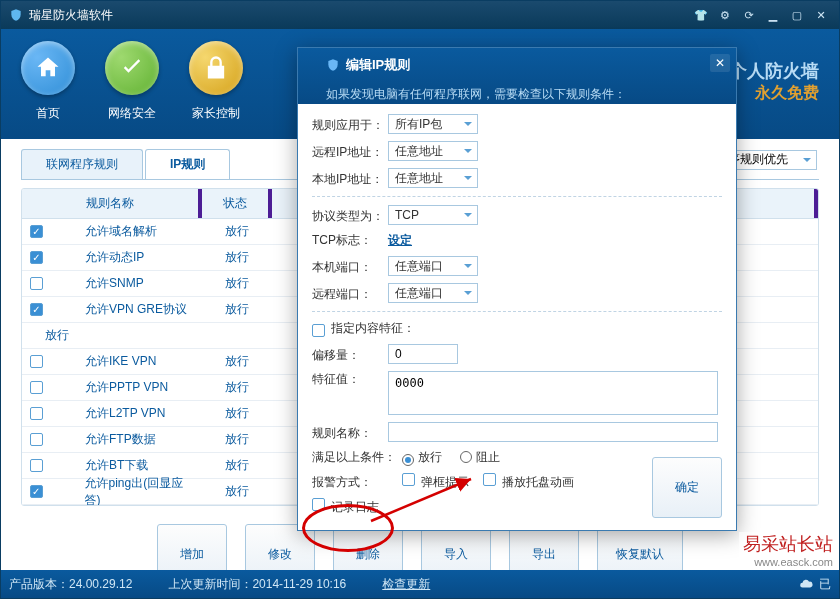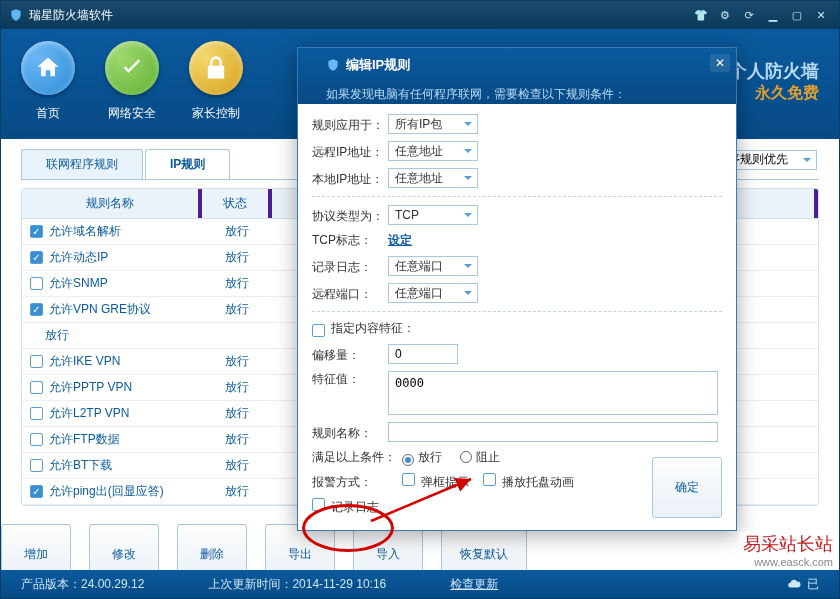--- a/index.html
+++ b/index.html
@@ -25,29 +25,29 @@
 .right-sel { position: absolute; right: 22px; top: 10px; }
 .table { margin: 8px 20px 0; border: 1px solid #d0e0ec; border-radius: 3px; overflow: hidden; }
 .thead { display: flex; background: #eaf3fa; border-bottom: 1px solid #d0e0ec; }
 .th { padding: 6px 10px; font-size: 12px; color: #0a5a9e; border-right: 4px solid #4c1d95; text-align: center; }
 .th1 { width: 180px; }
 .th2 { width: 70px; }
 .th3 { flex: 1; }
 .tbody { max-height: 300px; overflow: hidden; background: #fff; }
 .tr { display: flex; border-bottom: 1px solid #e8eef4; align-items: center; height: 26px; }
 .td { padding: 3px 8px; font-size: 12px; color: #0a5a9e; }
-.td1 { width: 180px; display: flex; align-items: center; }
+.td1 { width: 180px; display: flex; align-items: center; gap: 36px; }
 .td2 { width: 70px; text-align: center; }
 .td3 { flex: 1; }
 .chk { width: 13px; height: 13px; margin-right: 6px; border: 1px solid #5a9fd4; border-radius: 2px; display: inline-flex; align-items: center; justify-content: center; background: #fff; }
 .chk.on { background: #3a8fd4; }
 .chk.on::after { content: "✓"; color: #fff; font-size: 10px; }
-.btnrow { display: flex; gap: 18px; margin-top: 18px; }
+.btnrow { display: flex; gap: 18px; justify-content: center; margin-top: 18px; }
 .btn { min-width: 70px; padding: 21px 18px; font-size: 12px; color: #0a5a9e; background: linear-gradient(#fdfdfd, #e8f0f7); border: 1px solid #a8c8e0; border-radius: 3px; cursor: pointer; }
-.statusbar { position: absolute; bottom: 0; left: 0; right: 0; height: 28px; background: linear-gradient(#0a5a9e, #074a85); color: #cfe6f5; font-size: 12px; display: flex; align-items: center; padding: 0 20px; gap: 64px; }
+.statusbar { position: absolute; bottom: 0; left: 0; right: 0; height: 28px; background: linear-gradient(#0a5a9e, #074a85); color: #cfe6f5; font-size: 12px; display: flex; align-items: center; padding: 0 8px; gap: 36px; }
 .statusbar a { color: #cfe6f5; text-decoration: underline; cursor: pointer; }
 
 
 .dialog { position: absolute; left: 296px; top: 46px; width: 440px; background: #fff; border: 1px solid #3a7ab0; box-shadow: 0 4px 20px rgba(0,0,0,.35); }
 .dlg-title { height: 56px; background: linear-gradient(#0a5a9e, #074a85); color: #fff; padding: 8px 28px; position: relative; }
 .dlg-title-row { display: flex; align-items: center; font-size: 13px; font-weight: bold; }
 .dlg-title-row svg { width: 14px; height: 14px; margin-right: 6px; }
 .dlg-sub { font-size: 12px; color: #b8dcf5; margin-top: 12px; }
 .dlg-close { position: absolute; right: 6px; top: 6px; width: 20px; height: 18px; background: rgba(255,255,255,.1); color: #fff; display: flex; align-items: center; justify-content: center; font-size: 12px; cursor: pointer; border-radius: 2px; }
 .dlg-body { padding: 10px 14px 14px; font-size: 12px; color: #333; }
@@ -222,22 +222,22 @@
             <div class="td td2">放行</div>
             <div class="td td3"></div>
           </div>
         </div>
     </div>
 
     <div class="btnrow">
       <button class="btn">增加</button>
       <button class="btn">修改</button>
       <button class="btn">删除</button>
+      <button class="btn">导入</button>
       <button class="btn">导出</button>
-      <button class="btn">导入</button>
       <button class="btn">恢复默认</button>
     </div>
   </div>
 
   <div class="statusbar">
     <span><span>产品版本：</span><span>24.00.29.12</span></span>
     <span><span>上次更新时间：</span><span>2014-11-29 10:16</span></span>
     <a>检查更新</a>
     <span class="sb-right">
       <svg class="cloud-ico" viewBox="0 0 24 24">
@@ -274,21 +274,21 @@
       <hr class="hr">
       <div class="frow">
           <span class="flabel">协议类型为：</span>
           <span class="sel">TCP</span>
         </div>
       <div class="frow">
           <span class="flabel">TCP标志：</span>
           <span class="link">设定</span>
         </div>
       <div class="frow">
-          <span class="flabel">记录日志：</span>
+          <span class="flabel">本机端口：</span>
           <span class="sel">任意端口</span>
         </div>
       <div class="frow">
           <span class="flabel">远程端口：</span>
           <span class="sel">任意端口</span>
         </div>
       <hr class="hr">
       <div class="frow">
           <span class="chk"></span>
           <span>指定内容特征：</span>

